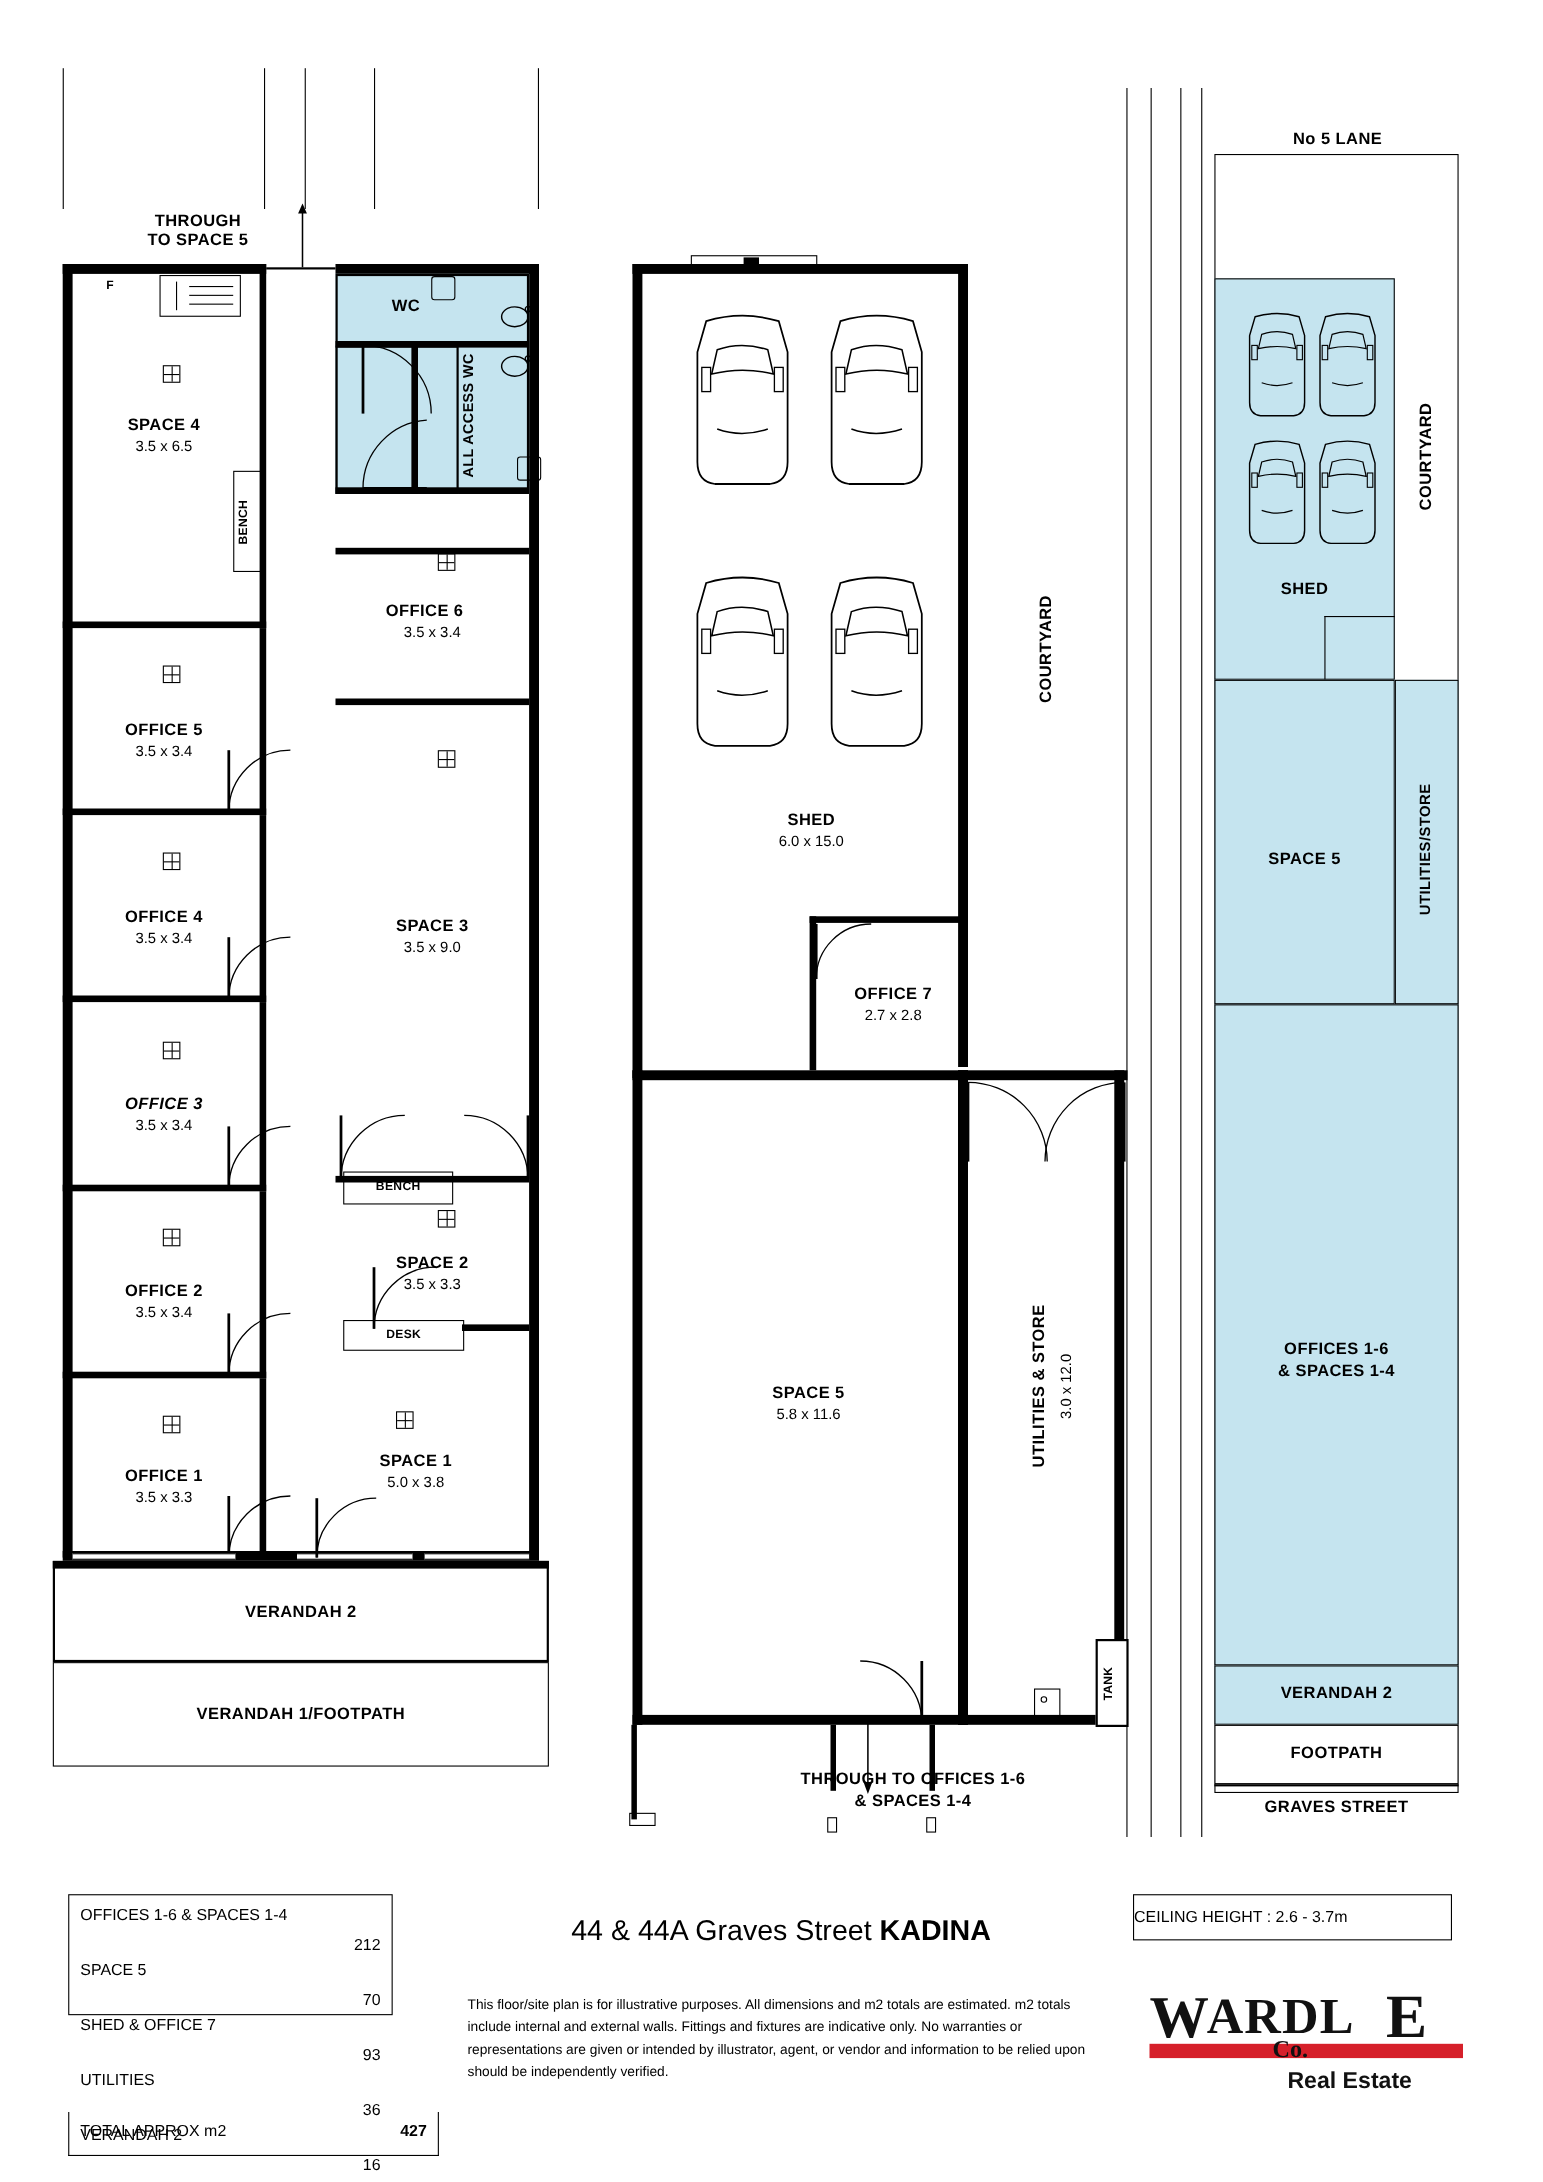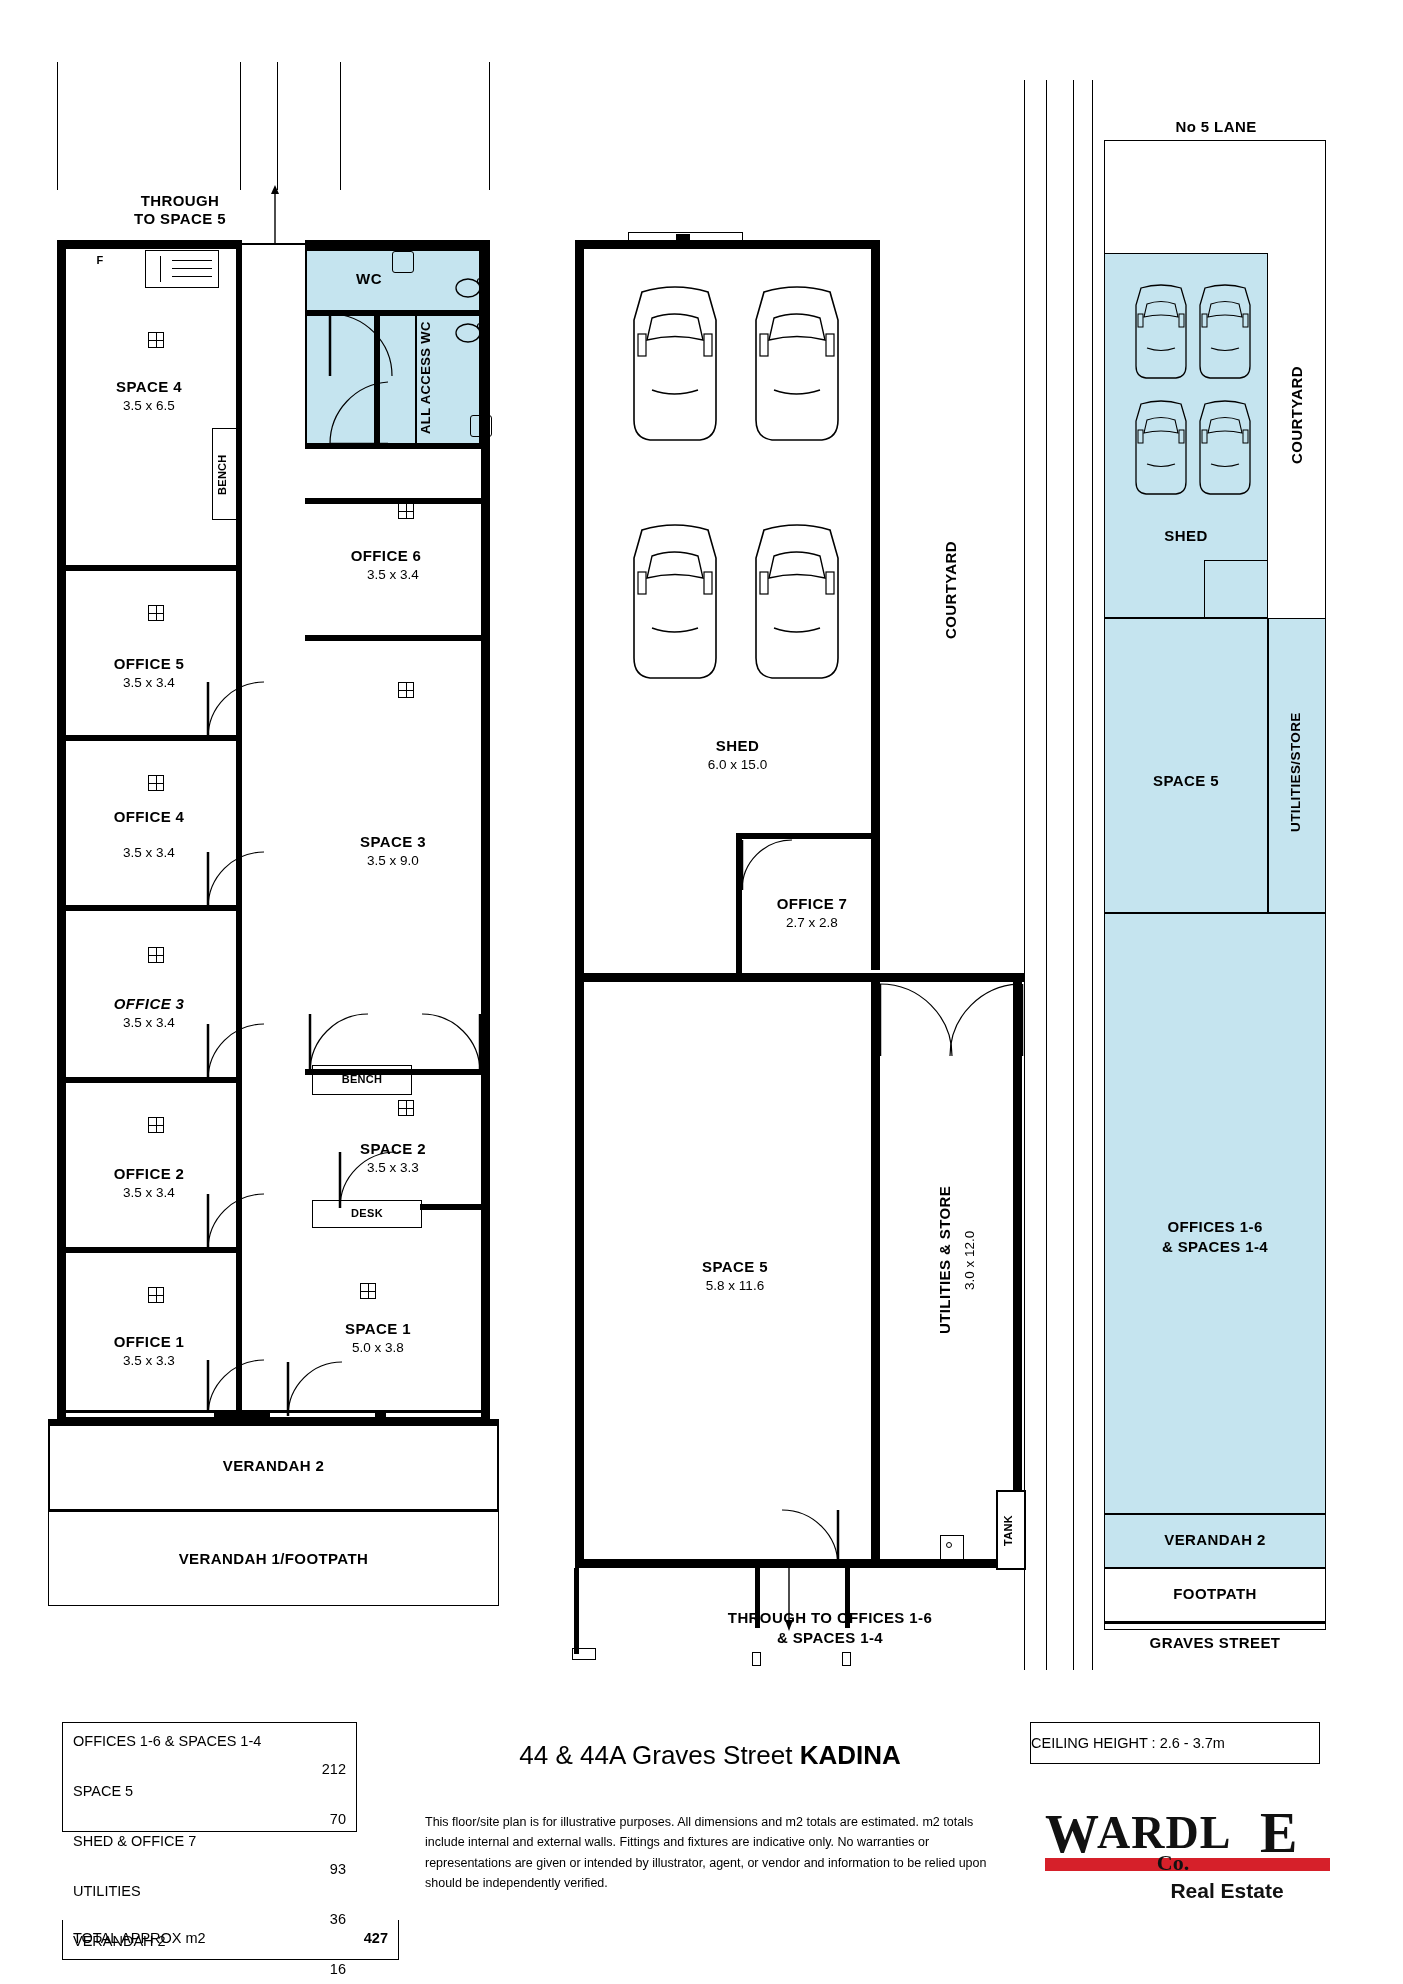--- a/index.html
+++ b/index.html
@@ -114,21 +114,21 @@
     <div class="lbl l1" style="left:60px;top:655px;width:178px;">OFFICE 5</div>
     <div class="lbl l2" style="left:60px;top:675px;width:178px;">3.5 x 3.4</div>
     <svg style="position:absolute;left:208px;top:680px;" width="62" height="62">
         <path d="M0 58 A56 56 0 0 1 56 2" fill="none" stroke="#000" stroke-width="1.2"></path>
         <line x1="0" y1="58" x2="0" y2="2" stroke="#000" stroke-width="2.5"></line>
       </svg>
 
     <div class="wall" style="left:57px;top:905px;width:185px;height:6px;"></div>
     <div class="wall" style="left:236px;top:741px;width:6px;height:170px;"></div>
     <div class="gridicon" style="left:148px;top:775px;"></div>
-    <div class="lbl l1" style="left:60px;top:808px;width:178px;text-align:center;">OFFICE 4</div>
+    <div class="lbl l1" style="left:60px;top:825px;width:178px;text-align:center;">OFFICE 4</div>
     <div class="lbl l2" style="left:60px;top:845px;width:178px;">3.5 x 3.4</div>
     <svg style="position:absolute;left:208px;top:850px;" width="62" height="62">
         <path d="M0 58 A56 56 0 0 1 56 2" fill="none" stroke="#000" stroke-width="1.2"></path>
         <line x1="0" y1="58" x2="0" y2="2" stroke="#000" stroke-width="2.5"></line>
       </svg>
 
     <div class="wall" style="left:57px;top:1077px;width:185px;height:6px;"></div>
     <div class="wall" style="left:236px;top:911px;width:6px;height:172px;"></div>
     <div class="gridicon" style="left:148px;top:947px;"></div>
     <div class="lbl l1" style="left:60px;top:995px;width:178px;font-style:italic;">OFFICE 3</div>

